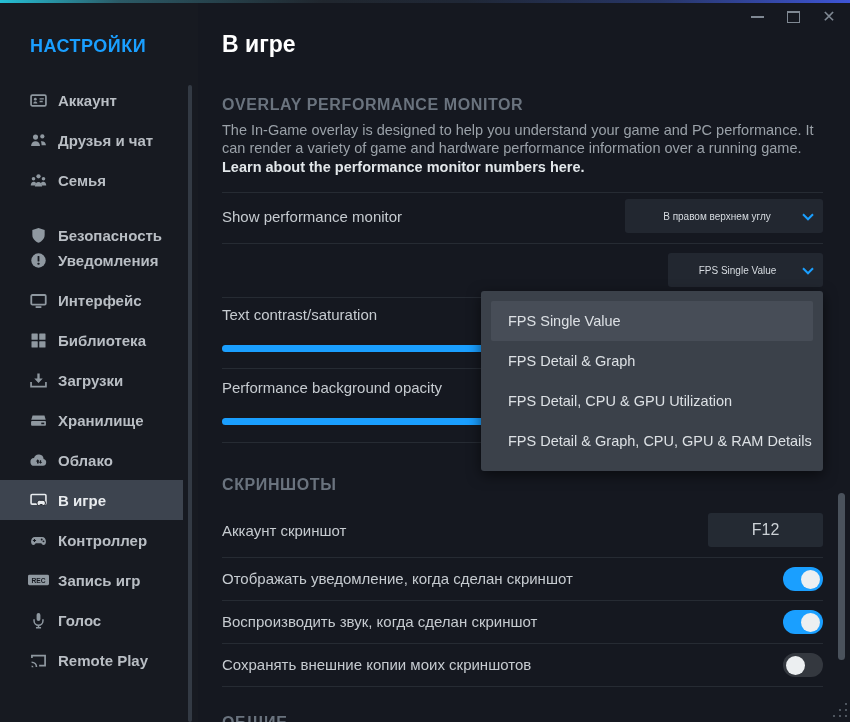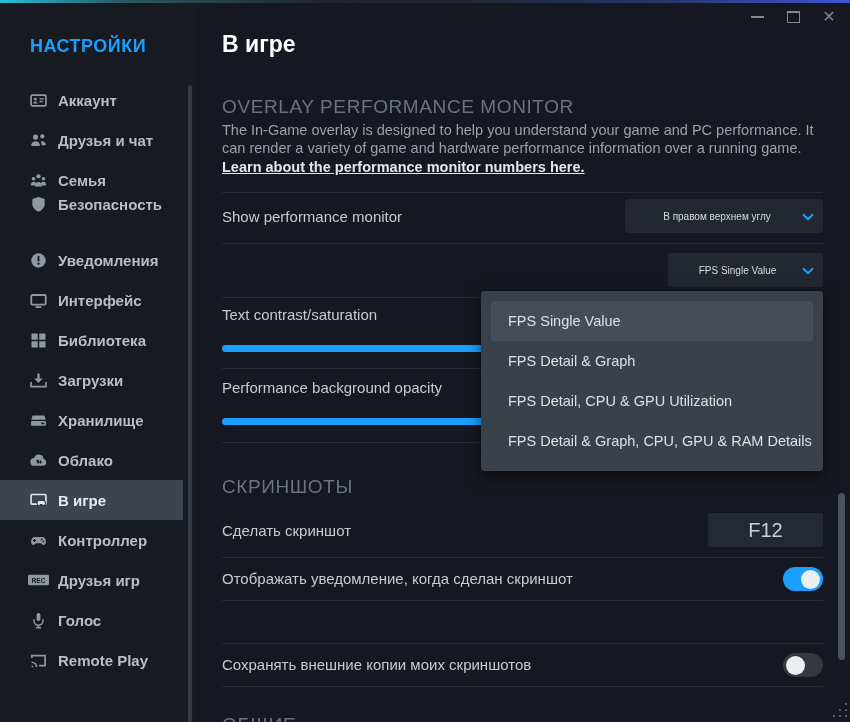--- a/index.html
+++ b/index.html
@@ -29,37 +29,37 @@
 
   
   .win-controls{position:absolute;top:5px;right:8px;display:flex;gap:10px;z-index:70;}
   .win-btn{width:26px;height:24px;display:flex;align-items:center;justify-content:center;color:#7f8893;cursor:pointer;}
   .glyph-min{width:13px;height:2px;background:#7f8893;}
   .glyph-max{width:11px;height:9px;border:1px solid #7f8893;border-top-width:2px;}
   .glyph-close{font-size:16px;line-height:16px;color:#7f8893;}
 
   
   .page-title{position:absolute;left:222px;top:31px;font-size:23px;font-weight:bold;color:#ffffff;}
-  .section-header{position:absolute;left:222px;font-size:19px;font-weight:normal;letter-spacing:.6px;color:#6a737e;}
+  .section-header{position:absolute;left:222px;font-size:16px;font-weight:bold;letter-spacing:.6px;color:#6a737e;}
   .hdr-overlay{top:96px;}
   .hdr-screenshots{top:476px;}
   .hdr-partial{top:714px;}
   .description{position:absolute;left:222px;top:121px;width:604px;font-size:14.5px;line-height:18.4px;color:#9aa1a8;}
-  .description a{color:#e2e7ea;text-decoration:underline;font-weight:bold;cursor:pointer;}
+  .description a{color:#e2e7ea;font-weight:bold;cursor:pointer;}
 
   .divider{position:absolute;left:222px;width:601px;height:1px;background:#262b33;}
 
   .row-label{position:absolute;left:222px;font-size:15px;color:#c6cbd0;display:flex;align-items:center;white-space:nowrap;}
 
   .drop-btn{position:absolute;height:34px;background:#222730;border-radius:3px;cursor:pointer;
     display:flex;align-items:center;justify-content:center;color:#d6dbe0;font-size:10px;}
   .drop-btn .chev{position:absolute;right:9px;top:13px;}
 
   .key-btn{position:absolute;left:708px;top:513px;width:115px;height:34px;background:#242a33;border-radius:3px;
-    display:flex;align-items:center;justify-content:center;color:#ccd1d6;font-size:20px;cursor:pointer;}
+    display:flex;align-items:center;justify-content:center;color:#ccd1d6;font-size:16px;cursor:pointer;}
 
   .slider{position:absolute;left:222px;width:601px;height:7px;border-radius:4px;background:#2c3139;cursor:pointer;}
   .slider .fill{height:7px;border-radius:4px;background:#1a9fff;}
 
   .toggle-row{position:absolute;left:222px;width:601px;height:43px;}
   .toggle{position:absolute;right:0;top:10px;width:40px;height:24px;border-radius:12px;background:#34383f;cursor:pointer;}
   .toggle .knob{position:absolute;left:3px;top:2.5px;width:19px;height:19px;border-radius:50%;background:#eceff1;}
   .toggle.on{background:#1a9fff;}
   .toggle.on .knob{left:auto;right:3px;}
 
@@ -115,21 +115,21 @@
             <circle cx="3.3" cy="6.3" r="1.7"></circle>
             <circle cx="12.7" cy="6.3" r="1.7"></circle>
             <path d="M.7 12.8c0-2.3 1.2-3.7 2.8-3.7 1 0 1.8.5 2.3 1.4-.6.9-.9 1.9-.9 2.3z"></path>
             <path d="M15.3 12.8c0-2.3-1.2-3.7-2.8-3.7-1 0-1.8.5-2.3 1.4.6.9.9 1.9.9 2.3z"></path>
             <path d="M4.6 13.6c0-2.7 1.5-4.3 3.4-4.3s3.4 1.6 3.4 4.3z"></path>
           </svg>
       </span>
       <span class="nav-label">Семья</span>
     </div>
 
-    <div class="nav-item" style="top:184px">
+    <div class="nav-item" style="top:215px">
       <span class="icon">
         <svg width="17" height="17" viewBox="0 0 16 16" fill="currentColor">
             <path d="M8 1l5.8 1.9v4.3c0 3.6-2.4 6-5.8 7.6-3.4-1.6-5.8-4-5.8-7.6V2.9z"></path>
           </svg>
       </span>
       <span class="nav-label">Безопасность</span>
     </div>
 
     <div class="nav-item" style="top:240px">
       <span class="icon">
@@ -218,21 +218,21 @@
       <span class="nav-label">Контроллер</span>
     </div>
 
     <div class="nav-item" style="top:560px">
       <span class="icon">
         <svg width="21" height="16" viewBox="0 0 22 16">
             <rect x="0" y="2.5" width="22" height="11" rx="1.5" fill="currentColor"></rect>
             <text x="11" y="11" text-anchor="middle" font-size="7" font-weight="bold" fill="#171a21">REC</text>
           </svg>
       </span>
-      <span class="nav-label">Друзья игр</span>
+      <span class="nav-label">Запись игр</span>
     </div>
 
     <div class="nav-item" style="top:600px">
       <span class="icon">
         <svg width="17" height="17" viewBox="0 0 16 16">
             <rect x="6.2" y="1" width="3.6" height="7.4" rx="1.8" fill="currentColor"></rect>
             <path d="M3.8 6.9v1.3a4.2 4.2 0 008.4 0V6.9" fill="none" stroke="currentColor" stroke-width="1.4"></path>
             <path d="M8 12.6v2M5.6 14.9h4.8" stroke="currentColor" stroke-width="1.4"></path>
           </svg>
       </span>
@@ -302,33 +302,39 @@
 
   <div class="row-label" style="top:376px;height:22px">Performance background opacity</div>
   <div class="slider" style="top:418px">
     <div class="fill" style="width: 100%;"></div>
   </div>
 
   <div class="divider" style="top:442px"></div>
 
   <div class="section-header hdr-screenshots">СКРИНШОТЫ</div>
 
-  <div class="row-label" style="top:513px;height:34px">Сделать скриншот</div>
+  <div class="row-label" style="top:513px;height:34px">Аккаунт скриншот</div>
   <div class="key-btn">F12</div>
 
   <div class="divider" style="top:557px"></div>
 
   <div class="toggle-row" style="top:557px">
     <div class="row-label" style="left:0;top:0;height:43px">Отображать уведомление, когда сделан скриншот</div>
     <div class="toggle on">
         <div class="knob"></div>
       </div>
   </div>
   <div class="divider" style="top:600px"></div>
 
+  <div class="toggle-row" style="top:600px">
+    <div class="row-label" style="left:0;top:0;height:43px">Воспроизводить звук, когда сделан скриншот</div>
+    <div class="toggle on">
+        <div class="knob"></div>
+      </div>
+  </div>
   <div class="divider" style="top:643px"></div>
 
   <div class="toggle-row" style="top:643px">
     <div class="row-label" style="left:0;top:0;height:43px">Сохранять внешние копии моих скриншотов</div>
     <div class="toggle">
         <div class="knob"></div>
       </div>
   </div>
   <div class="divider" style="top:686px"></div>
 

